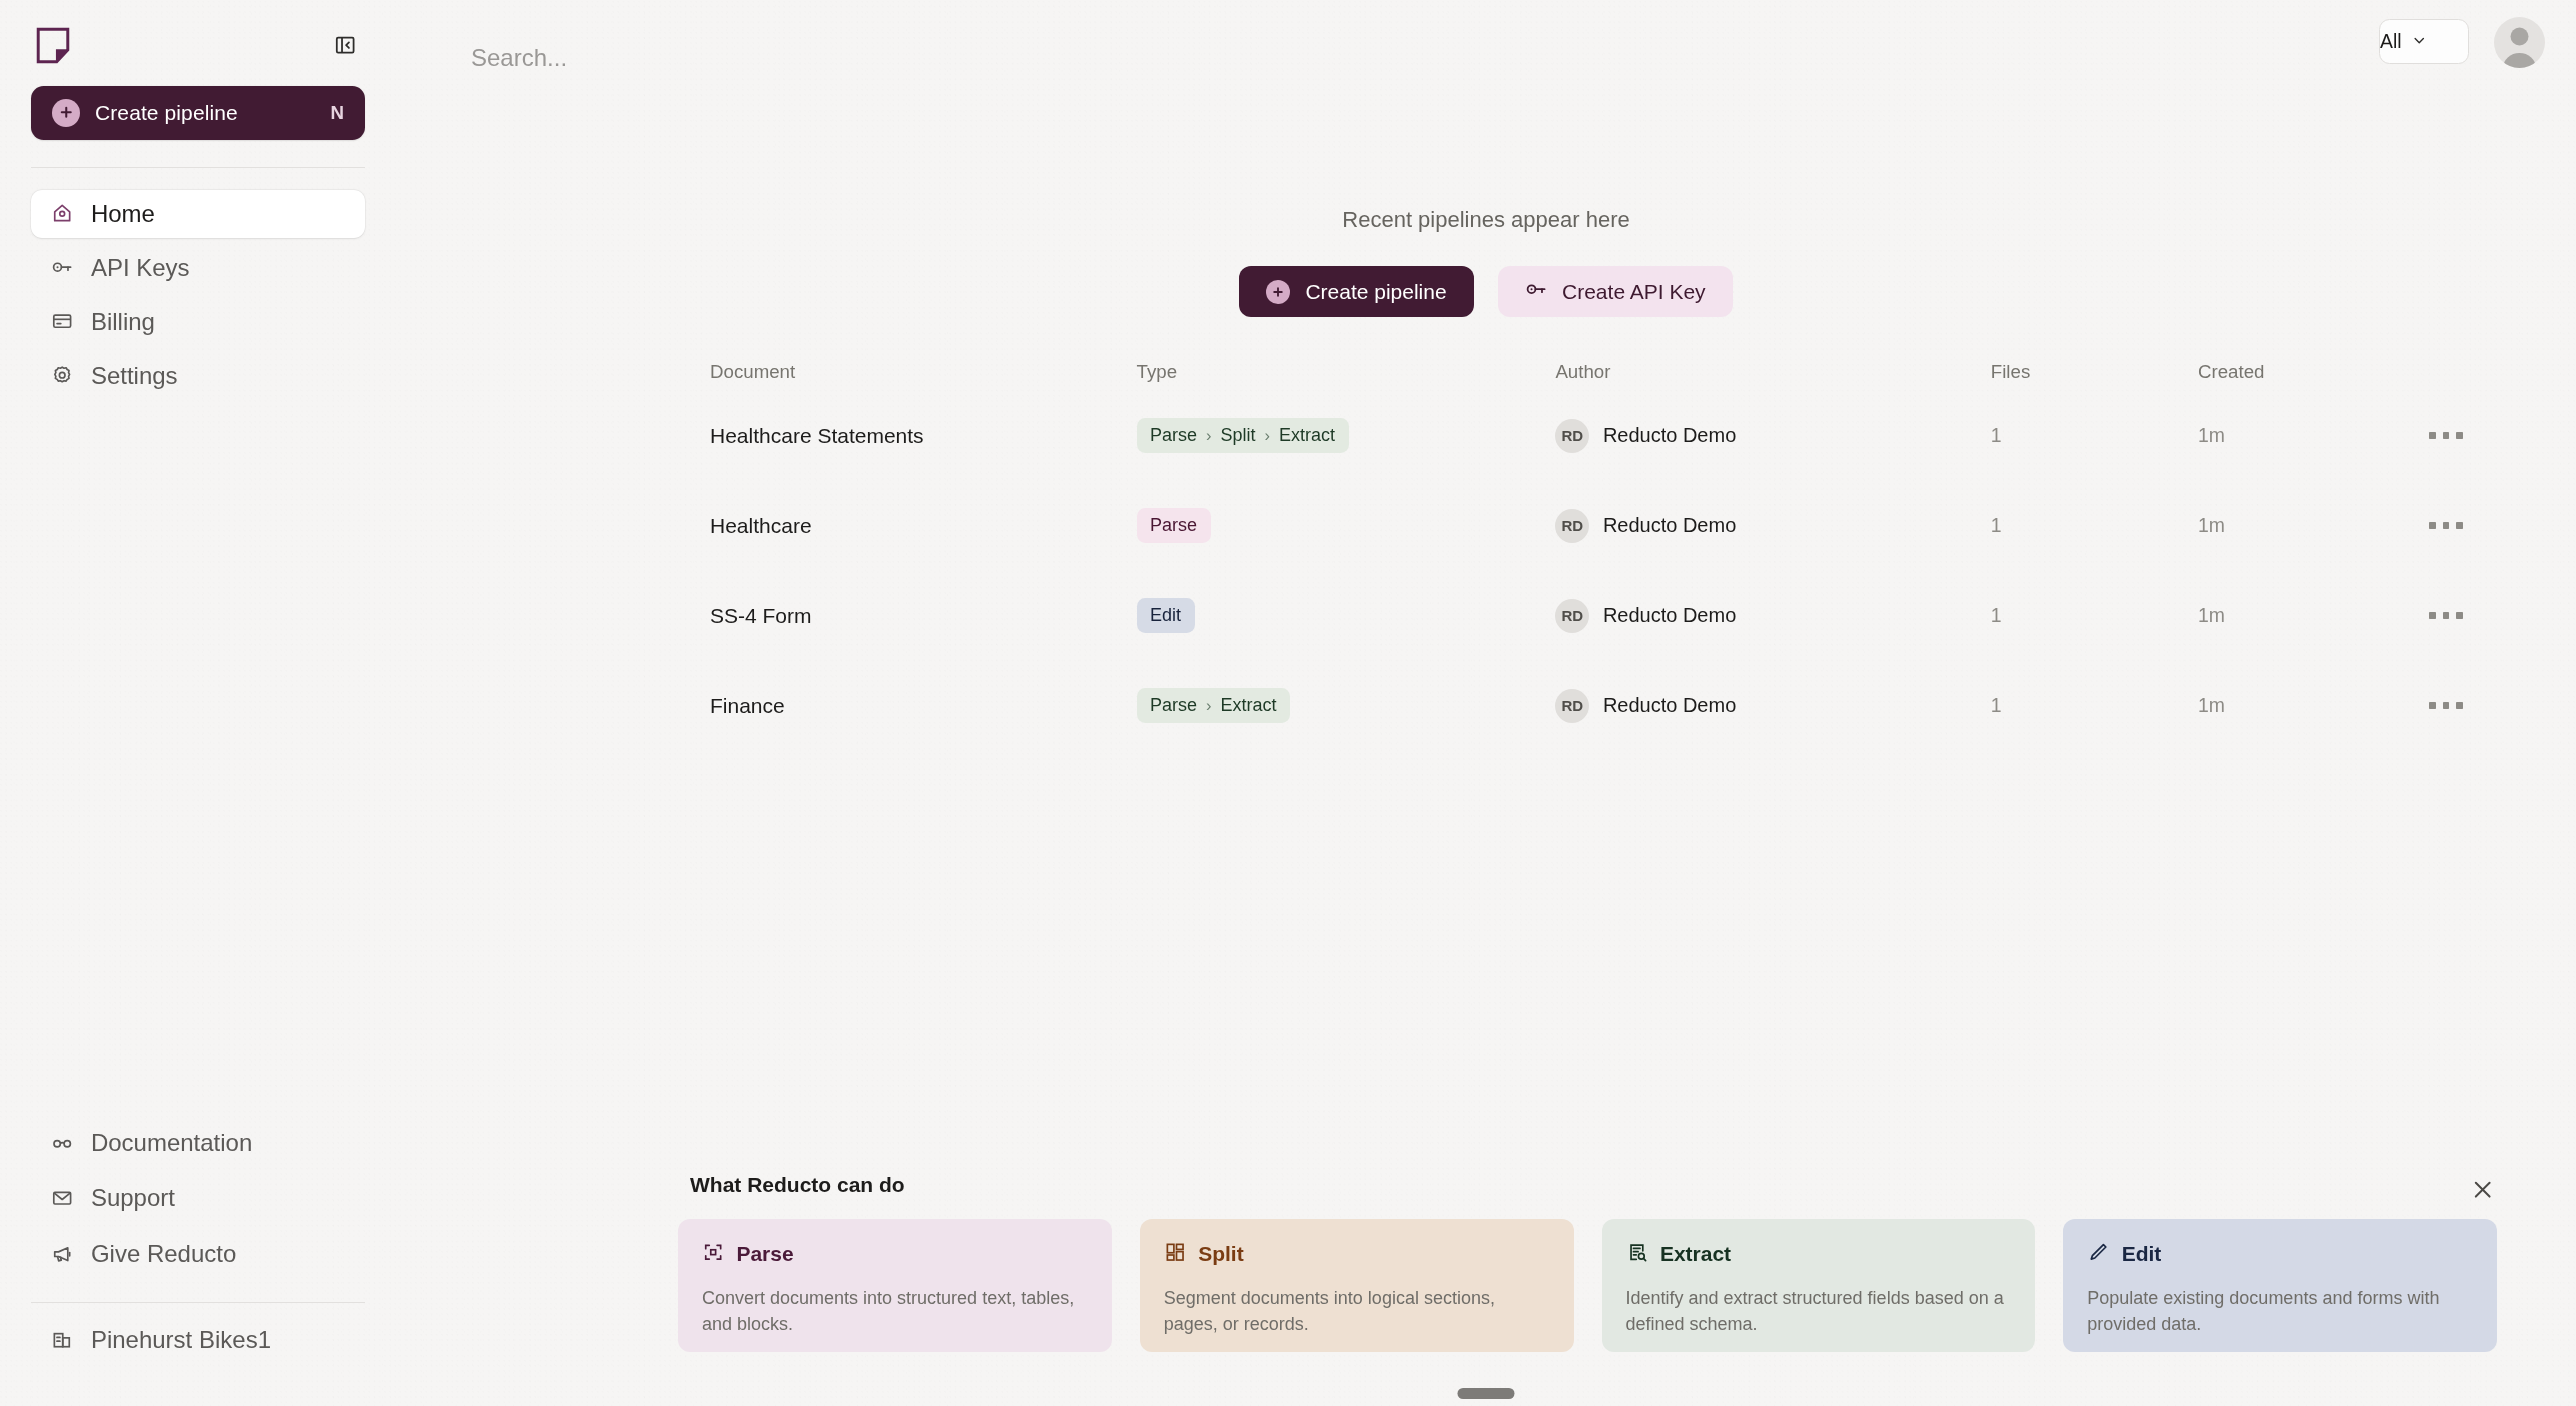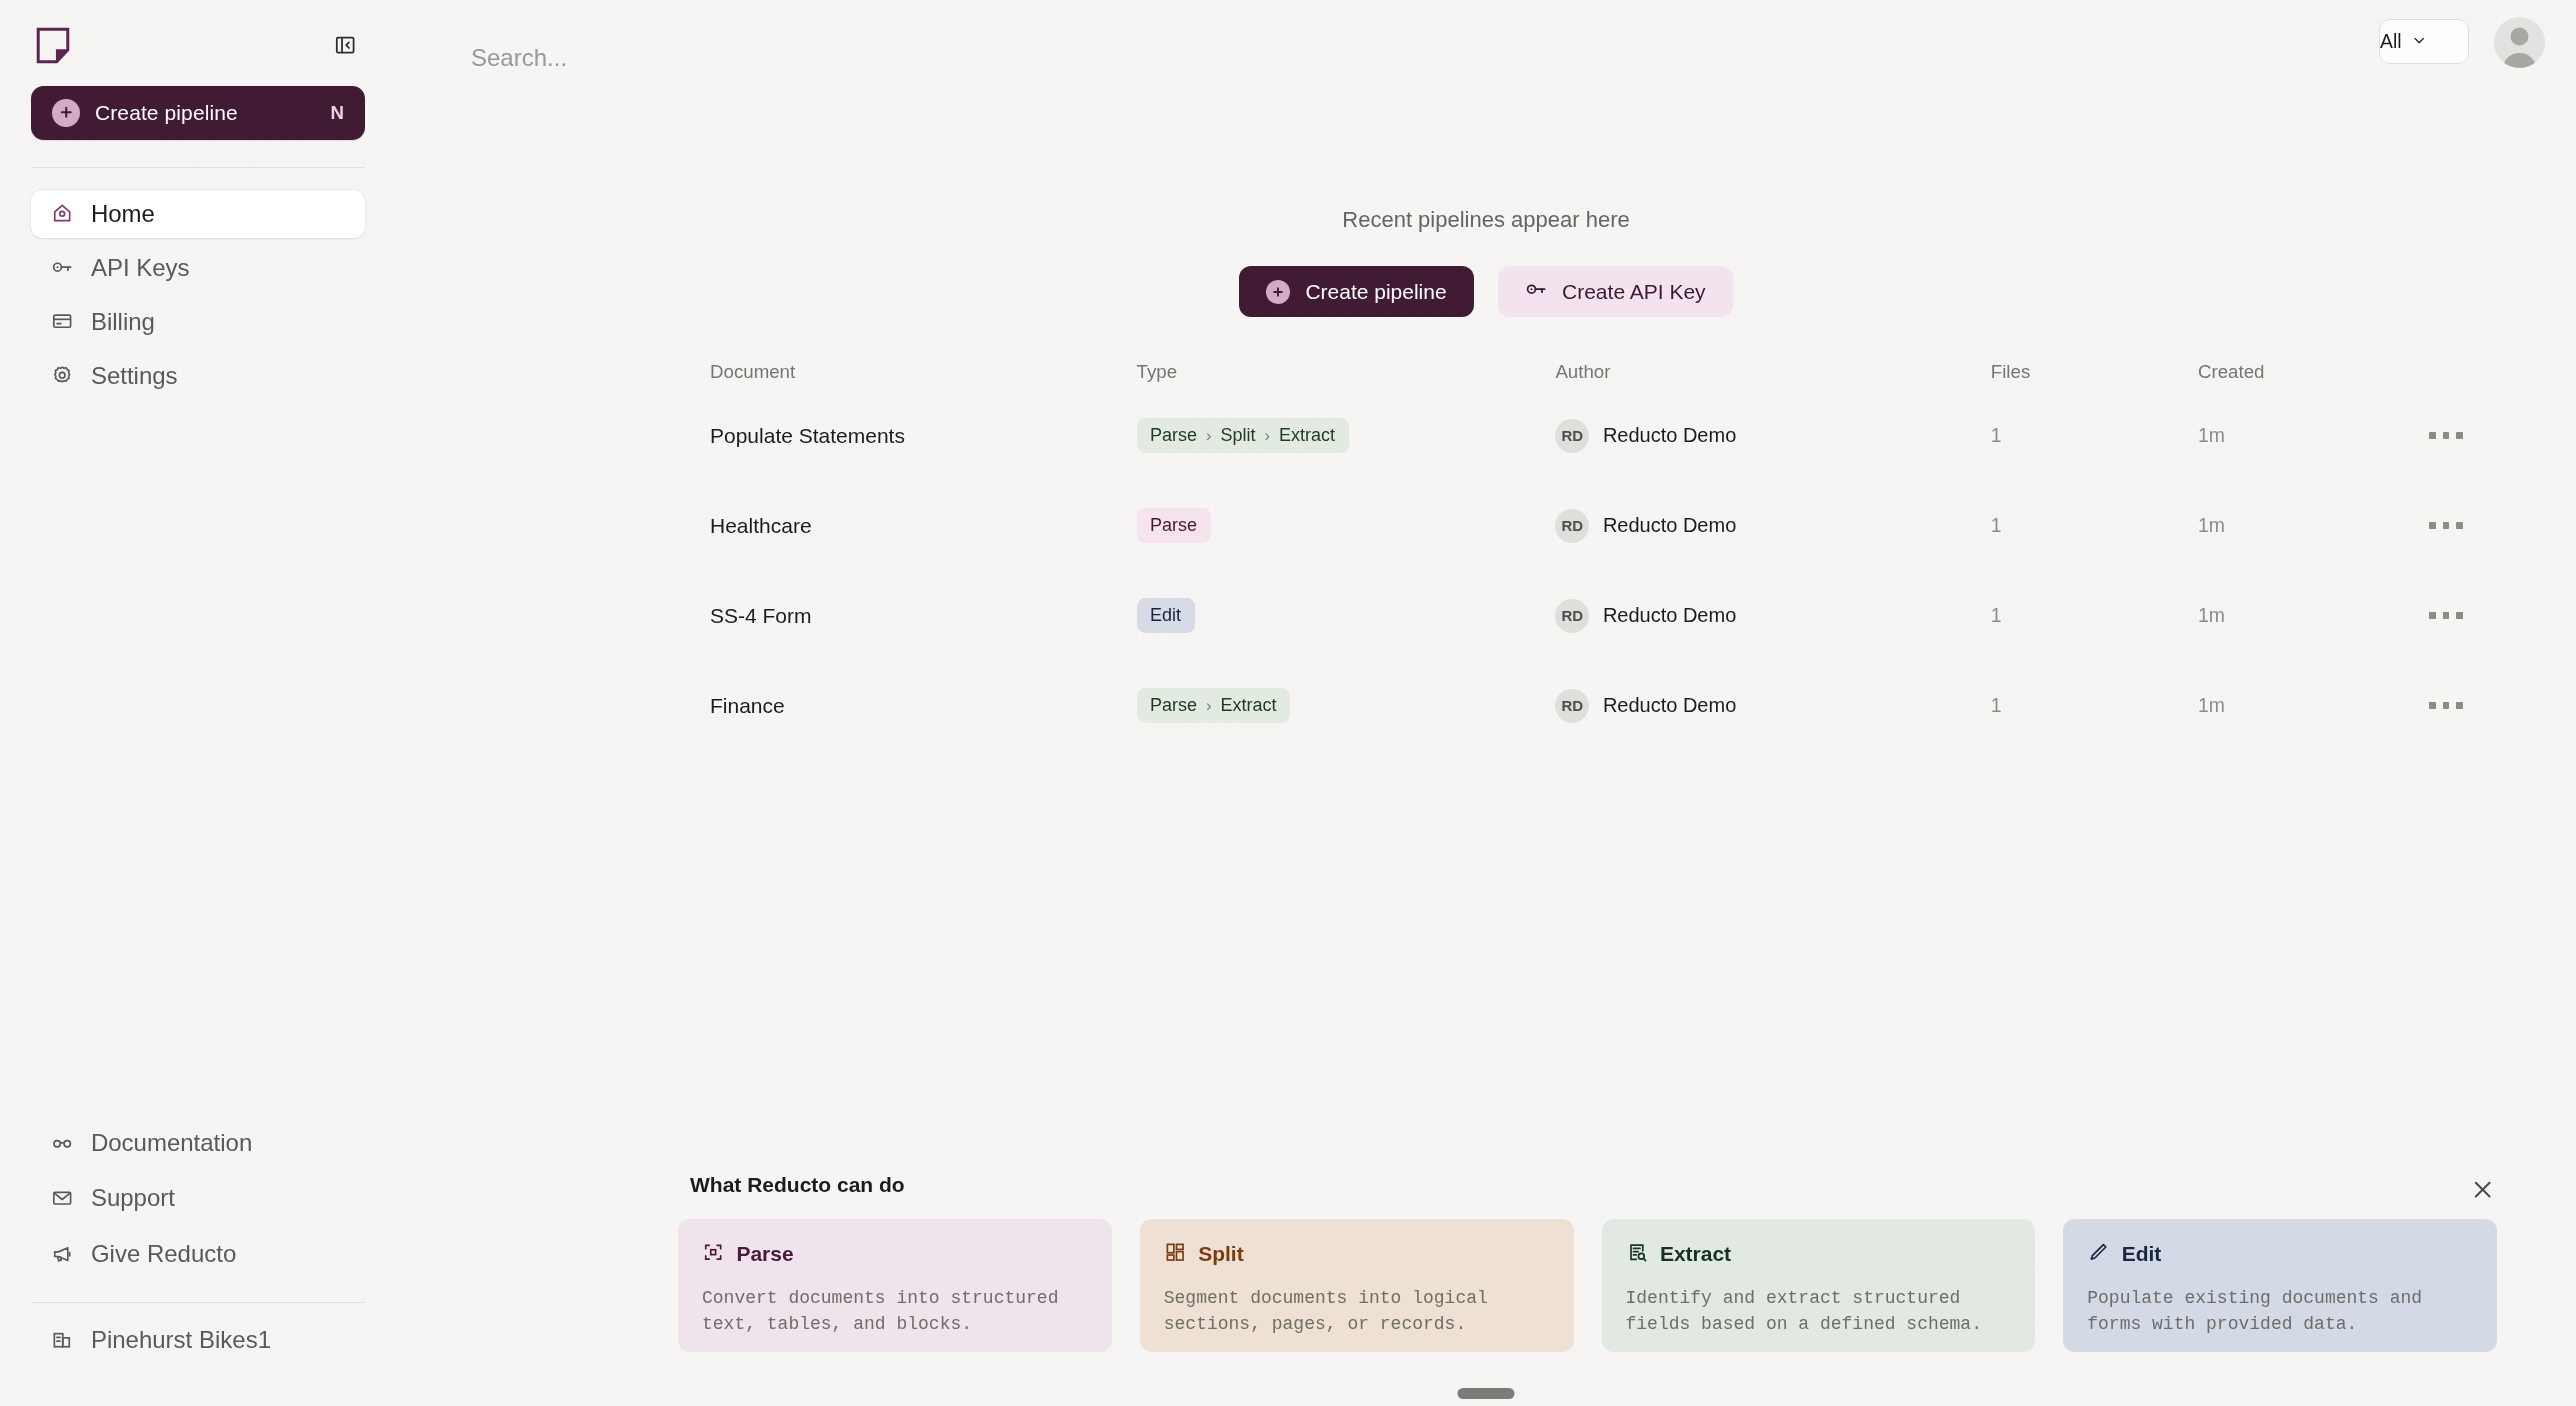--- a/index.html
+++ b/index.html
@@ -179,21 +179,21 @@
   .cards {
     position: absolute; left: 282px; right: 79px; top: 67px;
     display: flex; gap: 28px;
   }
   .card {
     flex: 1 1 0; height: 133px; border-radius: 12px; padding: 22.4px 24px;
     cursor: pointer;
   }
   .card-head { display: flex; align-items: center; gap: 12px; }
   .card-title { font-size: 21px; font-weight: 600; }
-  .card-desc { margin-top: 19.4px; font-size: 18px; color: #6f6d68; line-height: 1.42; font-family: Liberation Mono, monospace; }
+  .card-desc { margin-top: 19.4px; font-size: 18px; color: #6f6d68; line-height: 1.42; }
   .card-parse   { background: #efe3ec; }
   .card-parse .card-title, .card-parse .ic { color: #4a1a39; }
   .card-split   { background: #eee0d2; }
   .card-split .card-title, .card-split .ic { color: #7a3c13; }
   .card-extract { background: #e2e8e2; }
   .card-extract .card-title, .card-extract .ic { color: #173222; }
   .card-edit    { background: #d4d9e6; }
   .card-edit .card-title, .card-edit .ic { color: #1a2743; }
 
   .drag-handle {
@@ -397,21 +397,21 @@
           <th>Document</th>
           <th>Type</th>
           <th>Author</th>
           <th>Files</th>
           <th>Created</th>
           <th></th>
         </tr>
       </thead>
       <tbody id="pipelines-body">
           <tr>
-            <td><span class="doc-name">Populate Statements</span></td>
+            <td><span class="doc-name">Healthcare Statements</span></td>
             <td><span class="type-badge badge-green">
                 <span>Parse</span>
                 <span class="chev">›</span>
                 <span>Split</span>
                 <span class="chev">›</span>
                 <span>Extract</span>
               </span></td>
             <td>
               <div class="author-cell">
                 <span class="author-avatar">RD</span>

